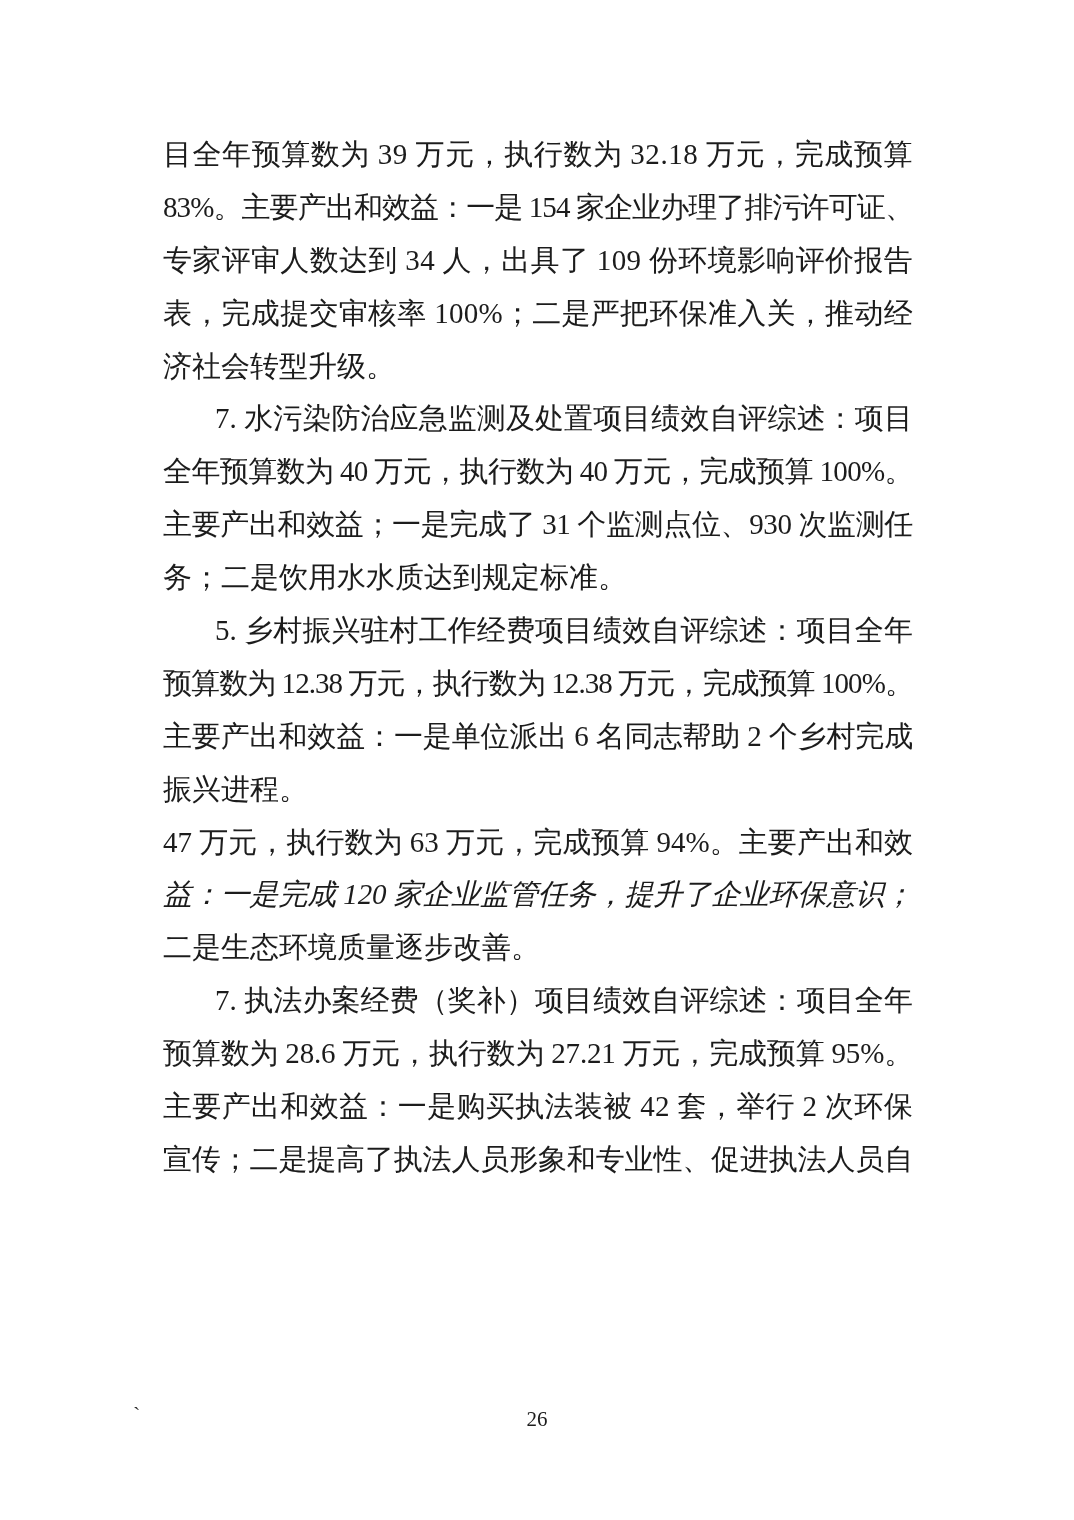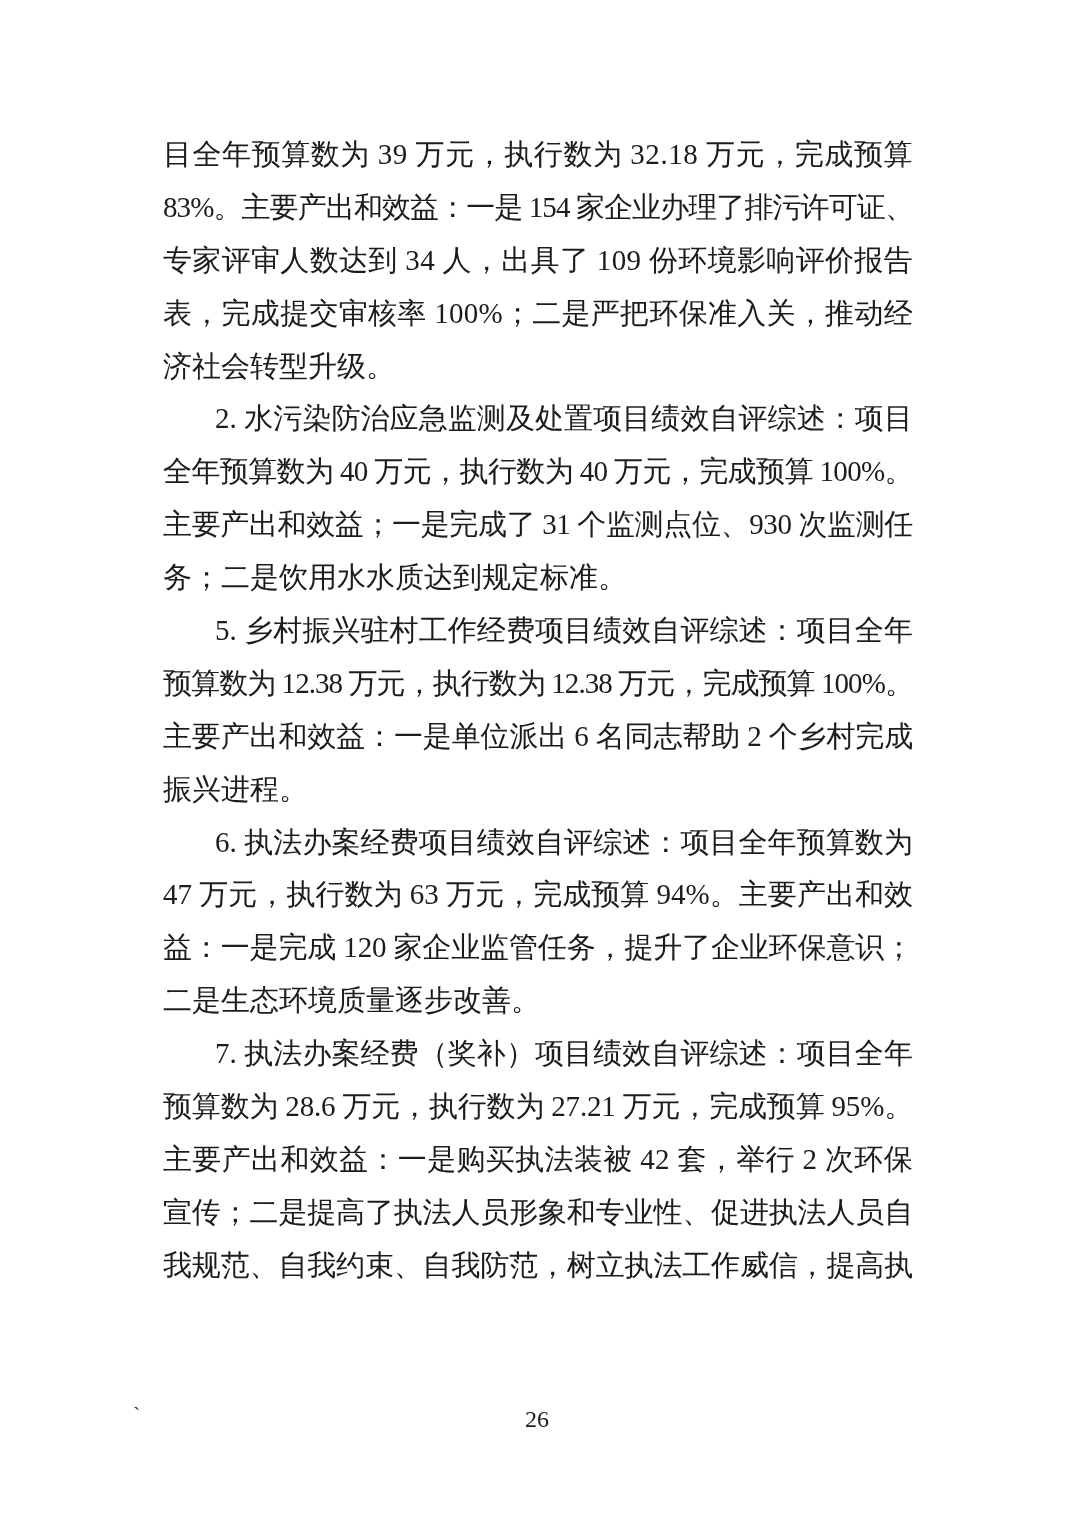--- a/index.html
+++ b/index.html
@@ -34,48 +34,46 @@
     font-size: 22px;
     line-height: 30px;
     color: #2a2a2a;
   }
   .page-number {
     position: absolute;
     left: 0;
     right: 0;
     top: 1404px;
     text-align: center;
-    font-size: 24px;
+    font-size: 21px;
     line-height: 30px;
     color: #1c1c1c;
   }
 </style>
 </head>
 <body>
 
 <div class="page">
   <div class="text-block">
       <div class="line"><span class="txt" style="letter-spacing: 0.554688px;">目全年预算数为 39 万元，执行数为 32.18 万元，完成预算</span></div>
       <div class="line"><span class="txt" style="letter-spacing: -0.90877px;">83%。主要产出和效益：一是 154 家企业办理了排污许可证、</span></div>
       <div class="line"><span class="txt" style="letter-spacing: 0.33871px;">专家评审人数达到 34 人，出具了 109 份环境影响评价报告</span></div>
       <div class="line"><span class="txt" style="letter-spacing: 0.288504px;">表，完成提交审核率 100%；二是严把环保准入关，推动经</span></div>
       <div class="line"><span class="txt">济社会转型升级。</span></div>
-      <div class="line indent"><span class="txt" style="letter-spacing: 0.0769231px;">2. 水污染防治应急监测及处置项目绩效自评综述：项目</span></div>
+      <div class="line indent"><span class="txt" style="letter-spacing: 0.0769231px;">7. 水污染防治应急监测及处置项目绩效自评综述：项目</span></div>
       <div class="line"><span class="txt" style="letter-spacing: -0.615349px;">全年预算数为 40 万元，执行数为 40 万元，完成预算 100%。</span></div>
       <div class="line"><span class="txt" style="letter-spacing: -0.362903px;">主要产出和效益；一是完成了 31 个监测点位、930 次监测任</span></div>
       <div class="line"><span class="txt">务；二是饮用水水质达到规定标准。</span></div>
       <div class="line indent"><span class="txt" style="letter-spacing: 0.0769231px;">5. 乡村振兴驻村工作经费项目绩效自评综述：项目全年</span></div>
       <div class="line"><span class="txt" style="letter-spacing: -0.932155px;">预算数为 12.38 万元，执行数为 12.38 万元，完成预算 100%。</span></div>
       <div class="line"><span class="txt" style="letter-spacing: -0.133333px;">主要产出和效益：一是单位派出 6 名同志帮助 2 个乡村完成</span></div>
       <div class="line"><span class="txt">振兴进程。</span></div>
-      <div class="line indent"><span class="txt" style="letter-spacing: 0.0769231px;">6. 执法办案经费项目绩效自评综述：项目全年预算数为</span></div>
       <div class="line"><span class="txt" style="letter-spacing: 0.0258789px;">47 万元，执行数为 63 万元，完成预算 94%。主要产出和效</span></div>
-      <div class="line"><span class="txt" style="letter-spacing: -0.137931px;">益：一是完成 120 家企业监管任务，提升了企业环保意识；</span></div>
+      <div class="line"><span class="txt" style="letter-spacing: -0.137931px; font-style: italic;">益：一是完成 120 家企业监管任务，提升了企业环保意识；</span></div>
       <div class="line"><span class="txt">二是生态环境质量逐步改善。</span></div>
       <div class="line indent"><span class="txt" style="letter-spacing: 0.0769231px;">7. 执法办案经费（奖补）项目绩效自评综述：项目全年</span></div>
       <div class="line"><span class="txt" style="letter-spacing: -0.178385px;">预算数为 28.6 万元，执行数为 27.21 万元，完成预算 95%。</span></div>
       <div class="line"><span class="txt" style="letter-spacing: 0.35px;">主要产出和效益：一是购买执法装被 42 套，举行 2 次环保</span></div>
       <div class="line"><span class="txt" style="letter-spacing: -0.153846px;">宣传；二是提高了执法人员形象和专业性、促进执法人员自</span></div>
-      <div class="line"><span class="txt" style="letter-spacing: -0.153846px;">我规范、自我约束、自我防范，树立执法工作威信，提高执</span></div>
     </div>
   <span class="footer-mark">`</span>
   <div class="page-number">26</div>
 </div>
 
 </body></html>

